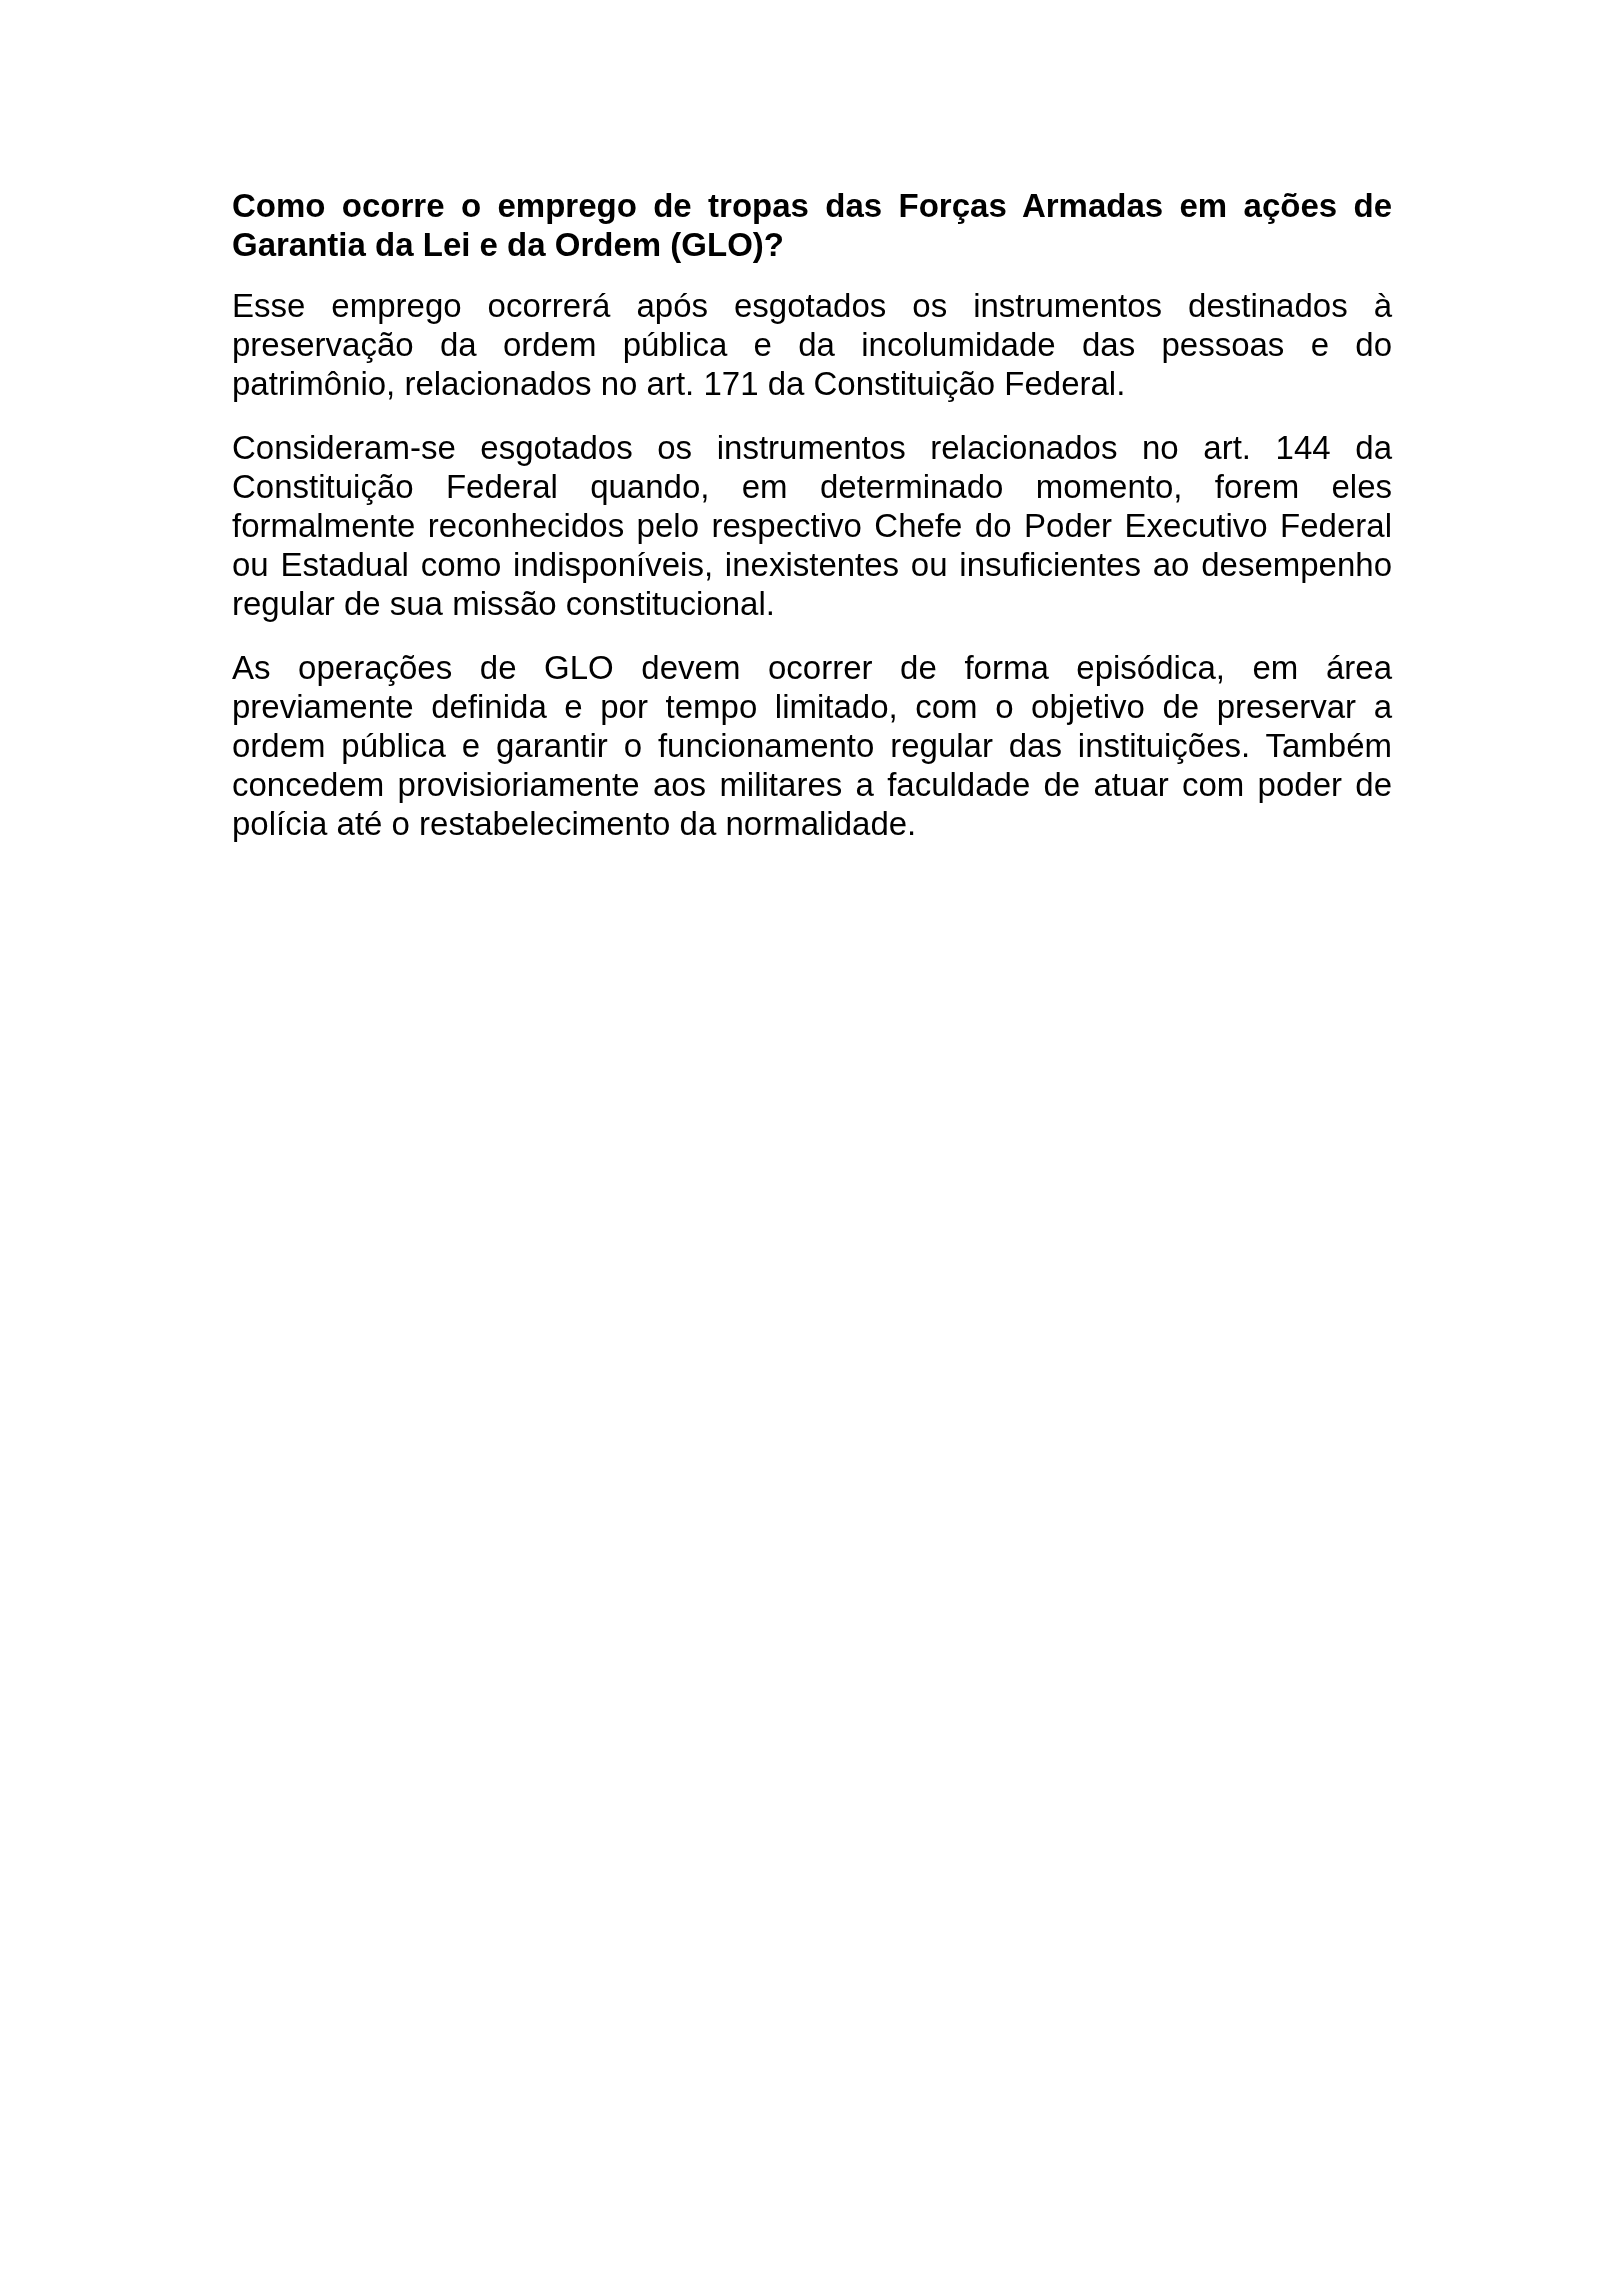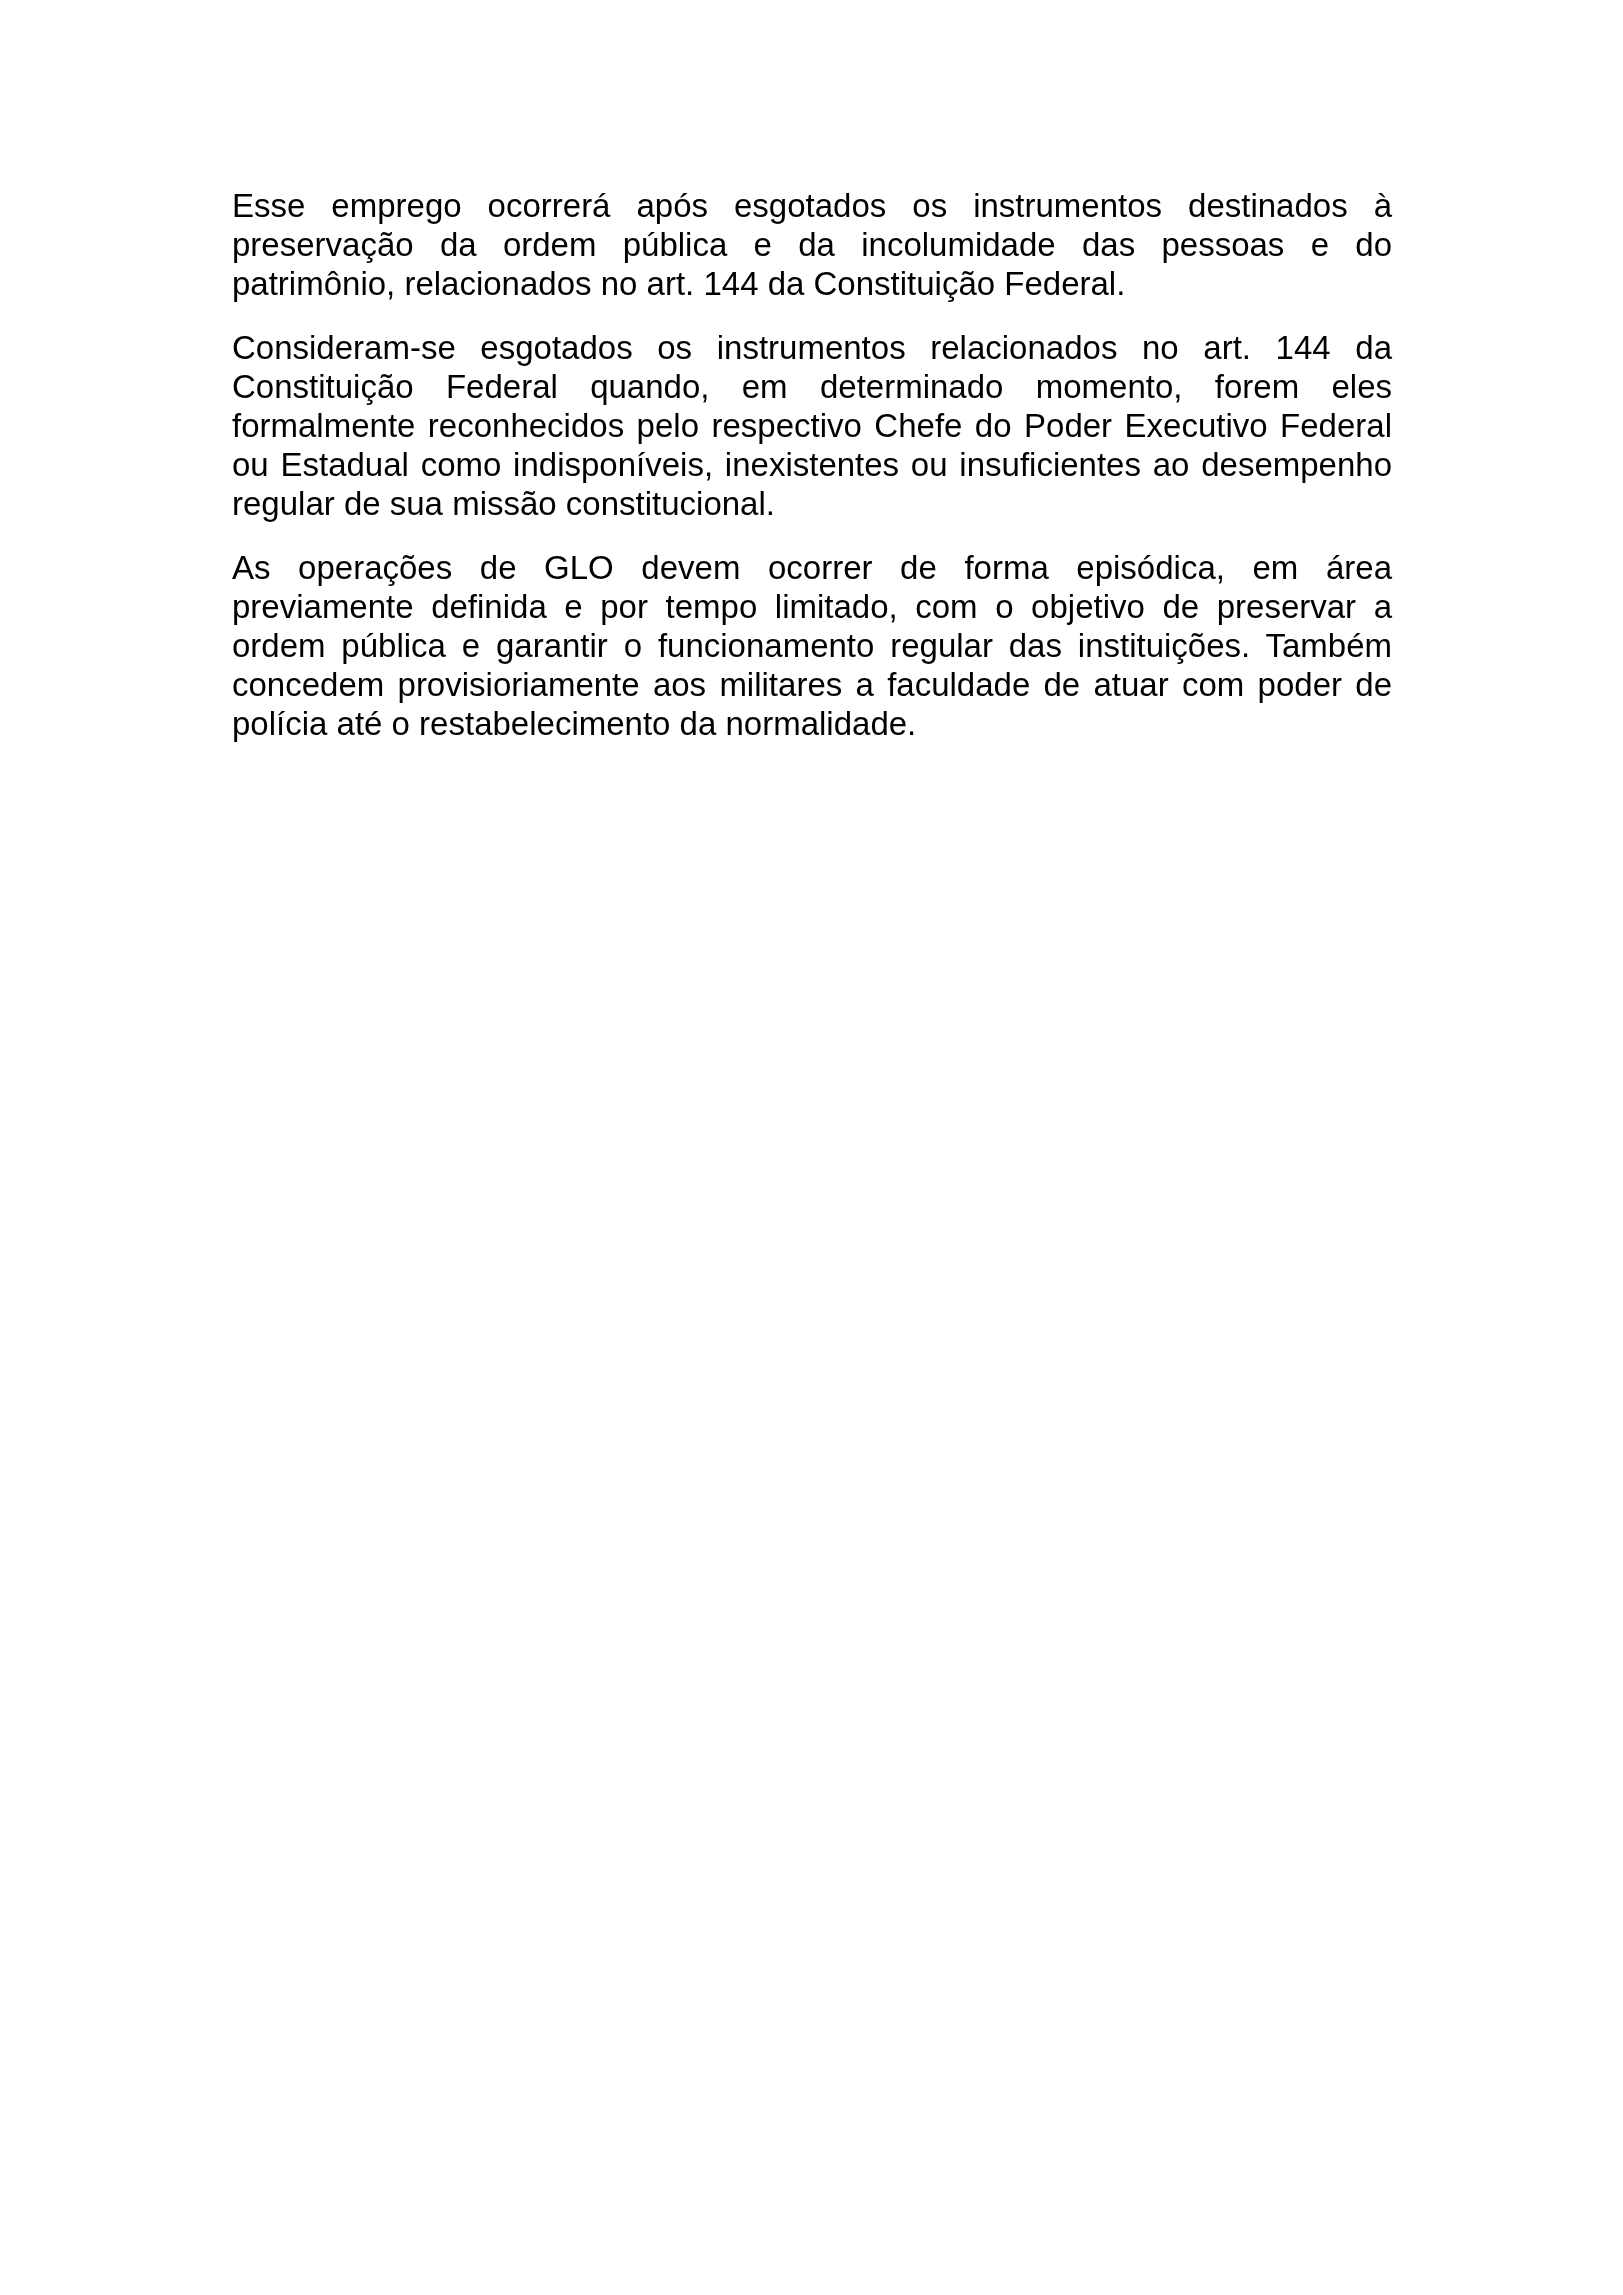--- a/index.html
+++ b/index.html
@@ -32,18 +32,19 @@
   }
   .doc-paragraph {
     margin: 0 0 25px 0;
   }
 </style>
 </head>
 <body>
 
 <div class="page">
   <div class="doc-content">
-    <p class="doc-paragraph">Esse emprego ocorrerá após esgotados os instrumentos destinados à preservação da ordem pública e da incolumidade das pessoas e do patrimônio, relacionados no art. 144 da Constituição Federal.</p>
+    <div class="doc-title doc-paragraph-block">Como ocorre o emprego de tropas das Forças Armadas em ações de Garantia da Lei e da Ordem (GLO)?</div>
+    <p class="doc-paragraph">Esse emprego ocorrerá após esgotados os instrumentos destinados à preservação da ordem pública e da incolumidade das pessoas e do patrimônio, relacionados no art. 171 da Constituição Federal.</p>
     <p class="doc-paragraph">Consideram-se esgotados os instrumentos relacionados no art. 144 da Constituição Federal quando, em determinado momento, forem eles formalmente reconhecidos pelo respectivo Chefe do Poder Executivo Federal ou Estadual como indisponíveis, inexistentes ou insuficientes ao desempenho regular de sua missão constitucional.</p>
     <p class="doc-paragraph">As operações de GLO devem ocorrer de forma episódica, em área previamente definida e por tempo limitado, com o objetivo de preservar a ordem pública e garantir o funcionamento regular das instituições. Também concedem provisioriamente aos militares a faculdade de atuar com poder de polícia até o restabelecimento da normalidade.</p>
   </div>
 </div>
 
 
 </body></html>

